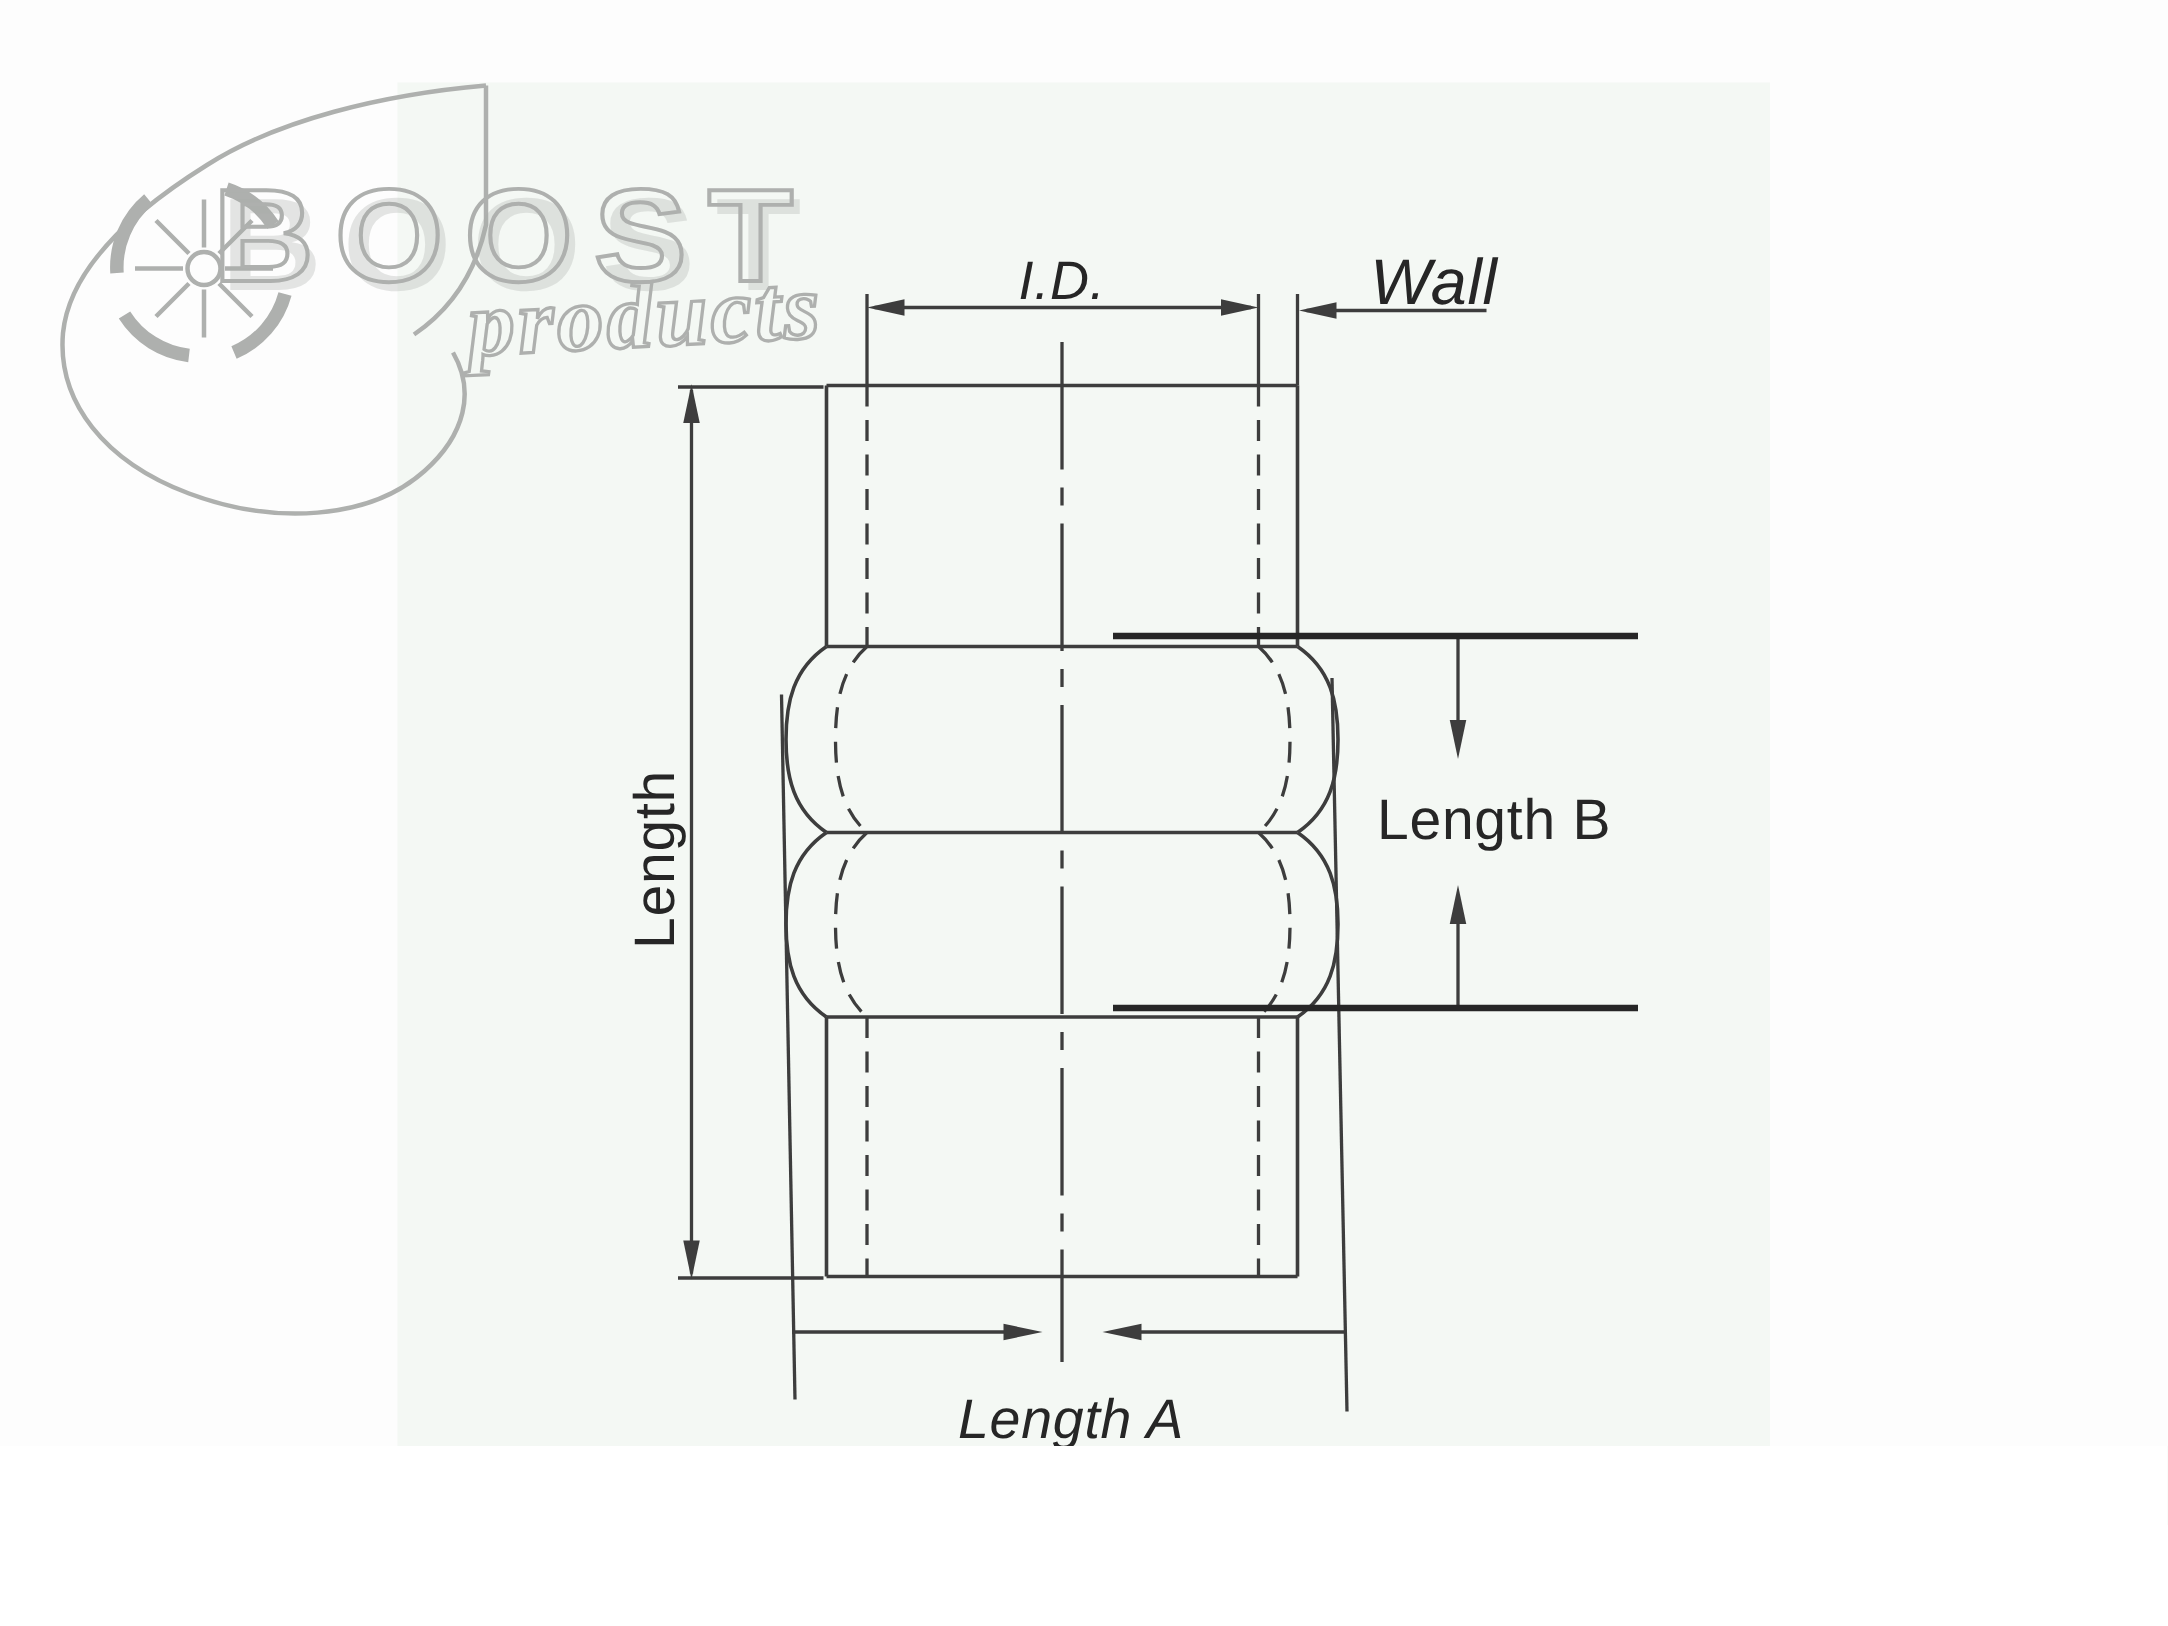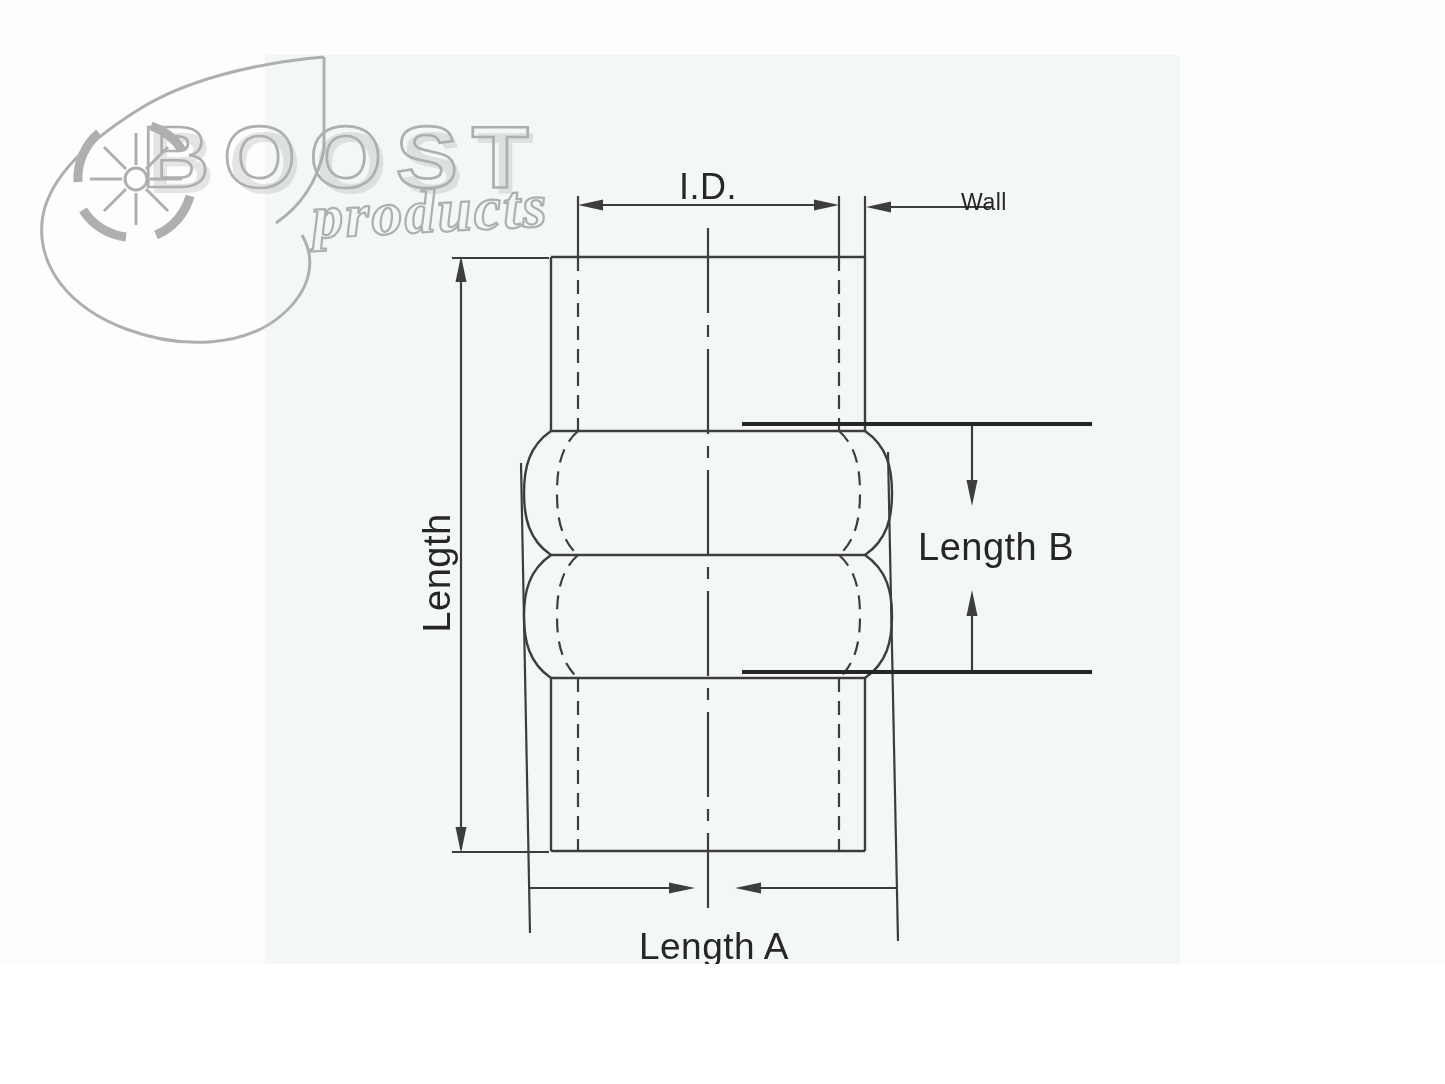--- a/index.html
+++ b/index.html
@@ -18,21 +18,21 @@
   .stroke-line{stroke:var(--line,#3d3d3d);fill:none;stroke-width:2.4;}
   .stroke-thin{stroke:var(--line,#3d3d3d);fill:none;stroke-width:2.2;}
   .stroke-ref{stroke:var(--ref-line,#262626);fill:none;stroke-width:4.2;}
   .dash-inner{stroke-dasharray:14 9;}
   .dash-center{stroke-dasharray:85 12 12 12;}
   .fill-arrow{fill:var(--line,#3d3d3d);stroke:none;}
   .dim-label{
     position:absolute;color:#262626;white-space:nowrap;
     font-size:36px;line-height:1;letter-spacing:0.5px;
   }
-  .lbl-center{transform:translate(-50%,-50%);}
+  .lbl-center{transform:translate(-50%,-50%);font-style:italic;}
   .lbl-rot{transform:translate(-50%,-50%) rotate(-90deg);}
   
   .logo{position:absolute;left:30px;top:30px;width:560px;height:330px;}
   .logo-svg{position:absolute;left:0;top:0;width:560px;height:330px;}
   .stroke-logo{stroke:var(--logo-outline,#aeb0ae);fill:none;}
   .brand-top{
     position:absolute;left:112px;top:76px;
     font-size:88px;font-weight:700;letter-spacing:13px;
     color:transparent;-webkit-text-stroke:2.6px var(--logo-outline,#aeb0ae);
     text-shadow:5px 6px 0 rgba(170,172,170,0.30);
@@ -123,18 +123,18 @@
         <path d="M 53,180 A 59,59 0 0 0 96,207"></path>
         <path d="M 126,205 A 59,59 0 0 0 160,166"></path>
         <path d="M 152,120 A 59,59 0 0 0 121,96"></path>
       </g>
     </svg>
     <div class="brand-top">BOOST</div>
     <div class="brand-sub">products</div>
   </div>
 
   <div class="dim-label lbl-center" style="left:708px;top:187px;">I.D.</div>
-  <div class="dim-label lbl-center" style="left:956px;top:202px;font-size:23px;margin-left:28px;">Wall</div>
+  <div class="dim-label lbl-center" style="left:956px;top:189px;font-size:43px;">Wall</div>
   <div class="dim-label lbl-rot" style="left:437px;top:573px;font-size:38px;">Length</div>
   <div class="dim-label" style="left:918px;top:528px;font-size:38px;">Length B</div>
   <div class="dim-label lbl-center" style="left:714px;top:946px;font-size:37px;text-align:center;">Length A</div>
 
 </div>
 
 </body></html>

